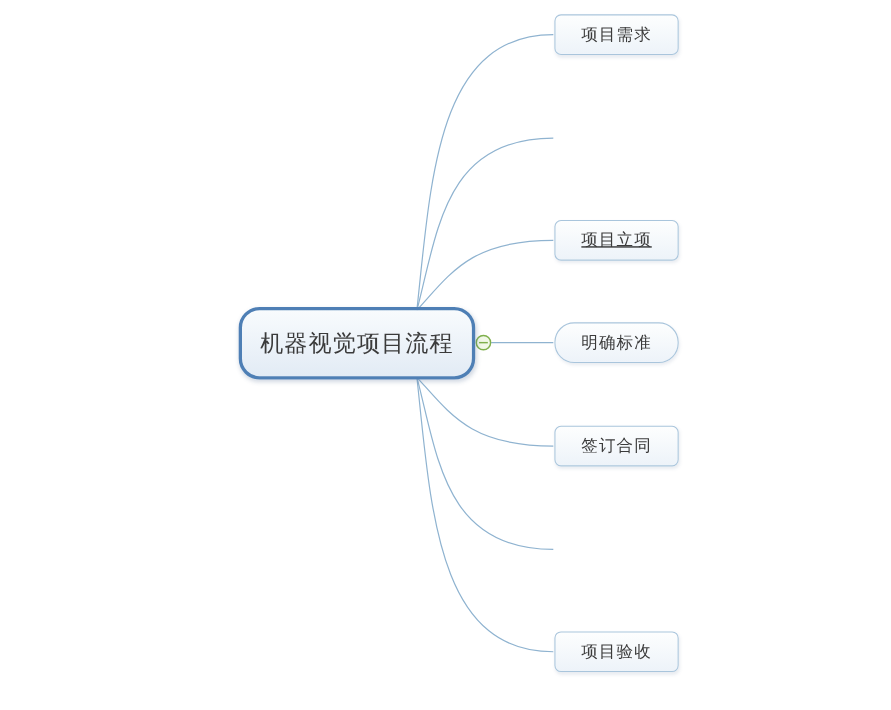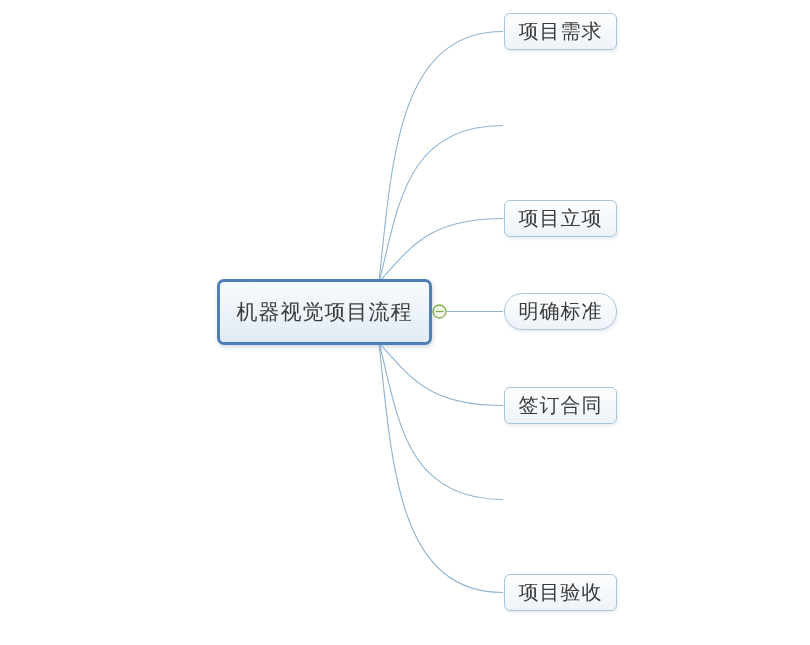--- a/index.html
+++ b/index.html
@@ -21,21 +21,21 @@
     width: 810px;
     height: 645px;
   }
   .root-node {
     position: absolute;
     left: 217px;
     top: 279px;
     width: 209px;
     height: 60px;
     border: 3px solid #4e7fb5;
-    border-radius: 7px;
+    border-radius: 19px;
     background: linear-gradient(to bottom, #f8fbfd 0%, #e2ebf5 100%);
     box-shadow: 1px 2px 4px rgba(70,100,140,0.25);
     display: flex;
     align-items: center;
     justify-content: center;
     cursor: default;
   }
   .root-node .root-label {
     font-size: 21px;
     letter-spacing: 1px;
@@ -49,27 +49,27 @@
     border: 1px solid #a9c5dc;
     border-radius: 6px;
     background: linear-gradient(to bottom, #fdfefe 0%, #edf3f9 100%);
     box-shadow: 1px 2px 3px rgba(70,100,140,0.12);
     display: flex;
     align-items: center;
     justify-content: center;
     cursor: default;
   }
   .topic-node .topic-label {
-    font-size: 20px;
+    font-size: 15px;
     letter-spacing: 1px;
     color: #3b3b3b;
   }
   .t1 { top: 13px; }
   .t2 { top: 107px; }
-  .t3 { top: 200px; }
+  .t3 { top: 200px; text-decoration: underline; }
   .t4 { top: 293px; border-radius: 18px; }
   .t5 { top: 387px; }
   .t6 { top: 481px; }
   .t7 { top: 574px; }
 </style>
 </head>
 <body>
 
 <div class="canvas">
 

